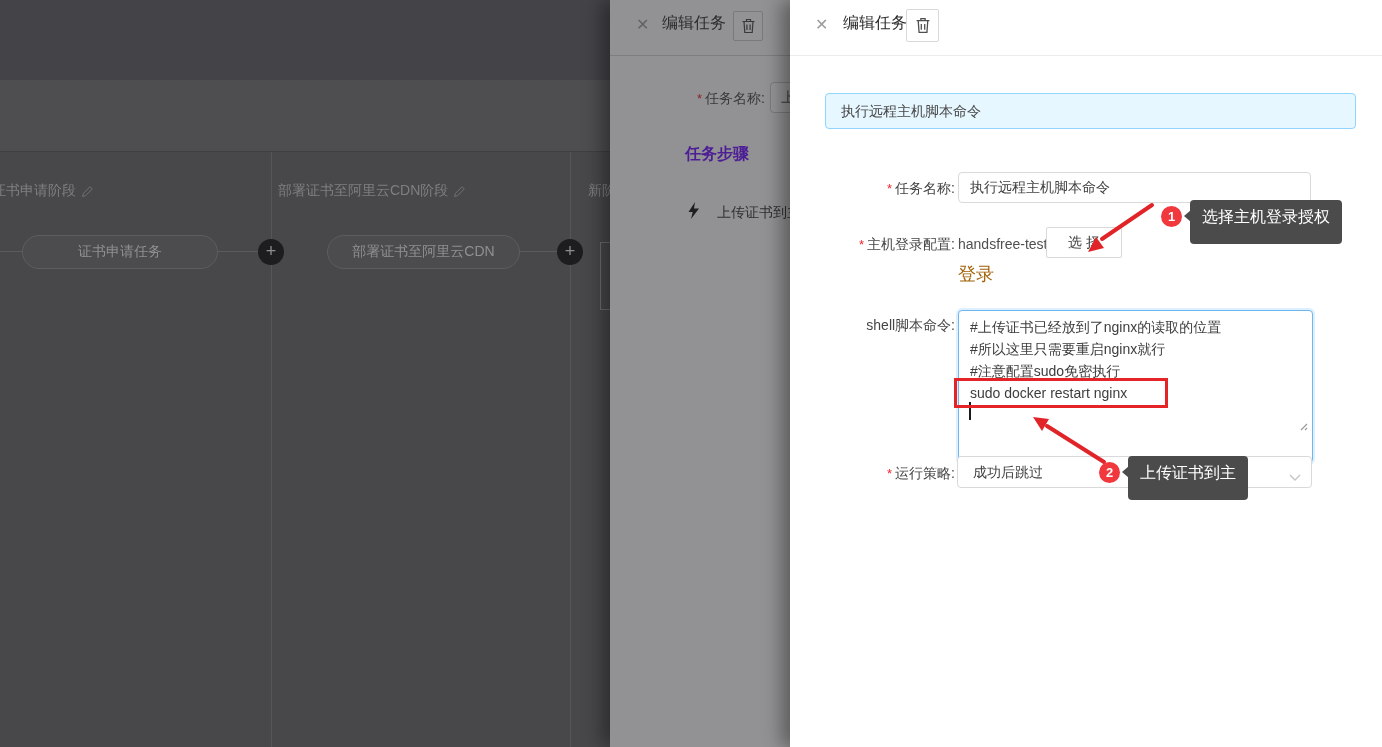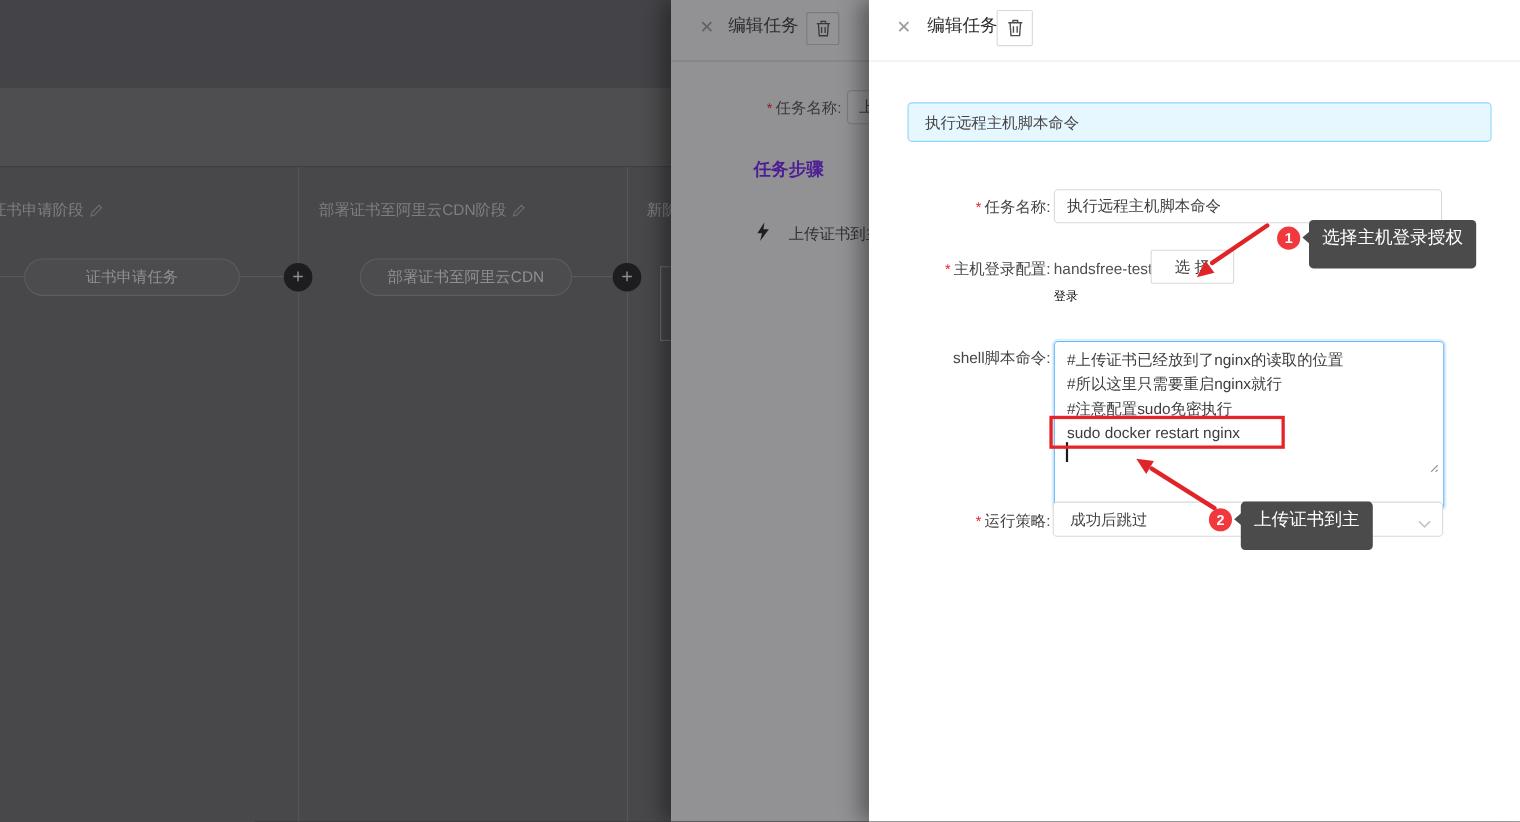--- a/index.html
+++ b/index.html
@@ -45,21 +45,21 @@
   .dr-title{position:absolute;left:53px;top:13px;font-size:16px;font-weight:500;color:#2b2b2b;}
   .dr-trash{position:absolute;left:116px;top:9px;width:33px;height:33px;box-sizing:border-box;border:1px solid #d9d9d9;
             border-radius:2px;background:#fff;display:flex;align-items:center;justify-content:center;color:#4e4e4e;cursor:pointer;}
   .alert{position:absolute;left:35px;top:93px;width:531px;height:36px;box-sizing:border-box;border:1px solid #91d5ff;
          border-radius:4px;background:#e6f7ff;color:#474747;font-size:14px;line-height:34px;padding-left:15px;}
   .fr-label{position:absolute;left:0;width:165px;text-align:right;font-size:14px;color:#454545;white-space:nowrap;}
   .req{color:#f5222d;margin-right:3px;font-size:13px;}
   .txt-input{position:absolute;box-sizing:border-box;border:1px solid #d9d9d9;border-radius:4px;background:#fff;
              color:#3f3f3f;font-size:14px;line-height:28px;padding-left:11px;}
   .host-value{position:absolute;left:168px;top:236px;font-size:14px;color:#505050;white-space:nowrap;}
-  .host-value2{position:absolute;left:168px;top:262px;font-size:11px;color:#000000;}
+  .host-value2{position:absolute;left:168px;top:262px;font-size:18px;color:#a16207;}
   .choose-btn{position:absolute;left:256px;top:227px;width:76px;height:31px;box-sizing:border-box;border:1px solid #d9d9d9;
               border-radius:2px;background:#fff;color:#3f3f3f;font-size:14px;display:flex;align-items:center;justify-content:center;cursor:pointer;}
   .shell-area{position:absolute;left:168px;top:310px;width:355px;height:153px;box-sizing:border-box;border:1px solid #6fb5f0;
               border-radius:4px;background:#fff;box-shadow:0 0 0 2px rgba(24,144,255,.14);padding:5px 11px;overflow:hidden;}
   .shell-line{font-size:14px;line-height:22px;color:#3d3d3d;white-space:pre;}
   .caret-bar{position:absolute;left:179px;top:402px;width:2px;height:18px;background:#1a1a1a;}
   .resize-grip{position:absolute;left:508px;top:417px;color:#9a9a9a;}
   .sel{position:absolute;left:167px;top:456px;width:355px;height:32px;box-sizing:border-box;border:1px solid #d9d9d9;
        border-radius:4px;background:#fff;color:#3f3f3f;font-size:14px;line-height:30px;padding-left:15px;cursor:pointer;}
   .sel-chevron{position:absolute;left:499px;top:468px;color:#c5c5c7;}
@@ -91,21 +91,21 @@
     <div class="col-sep" style="left:570px;"></div>
 
     <div class="stage-title" style="left:-8px;">
       <span>证书申请阶段</span>
       <span class="pencil-icon">
         <svg width="12" height="12" viewBox="0 0 12 12">
             <path d="M0.5 11.5 l1-3.2 6.6-6.6 2.2 2.2-6.6 6.6z" fill="none" stroke="#77777a" stroke-width="1"></path>
           </svg>
       </span>
     </div>
-    <div class="stage-title" style="left:290px;">
+    <div class="stage-title" style="left:278px;">
       <span>部署证书至阿里云CDN阶段</span>
       <span class="pencil-icon">
         <svg width="12" height="12" viewBox="0 0 12 12">
             <path d="M0.5 11.5 l1-3.2 6.6-6.6 2.2 2.2-6.6 6.6z" fill="none" stroke="#77777a" stroke-width="1"></path>
           </svg>
       </span>
     </div>
     <div class="stage-title" style="left:588px;">
       <span>新阶段</span>
     </div>

